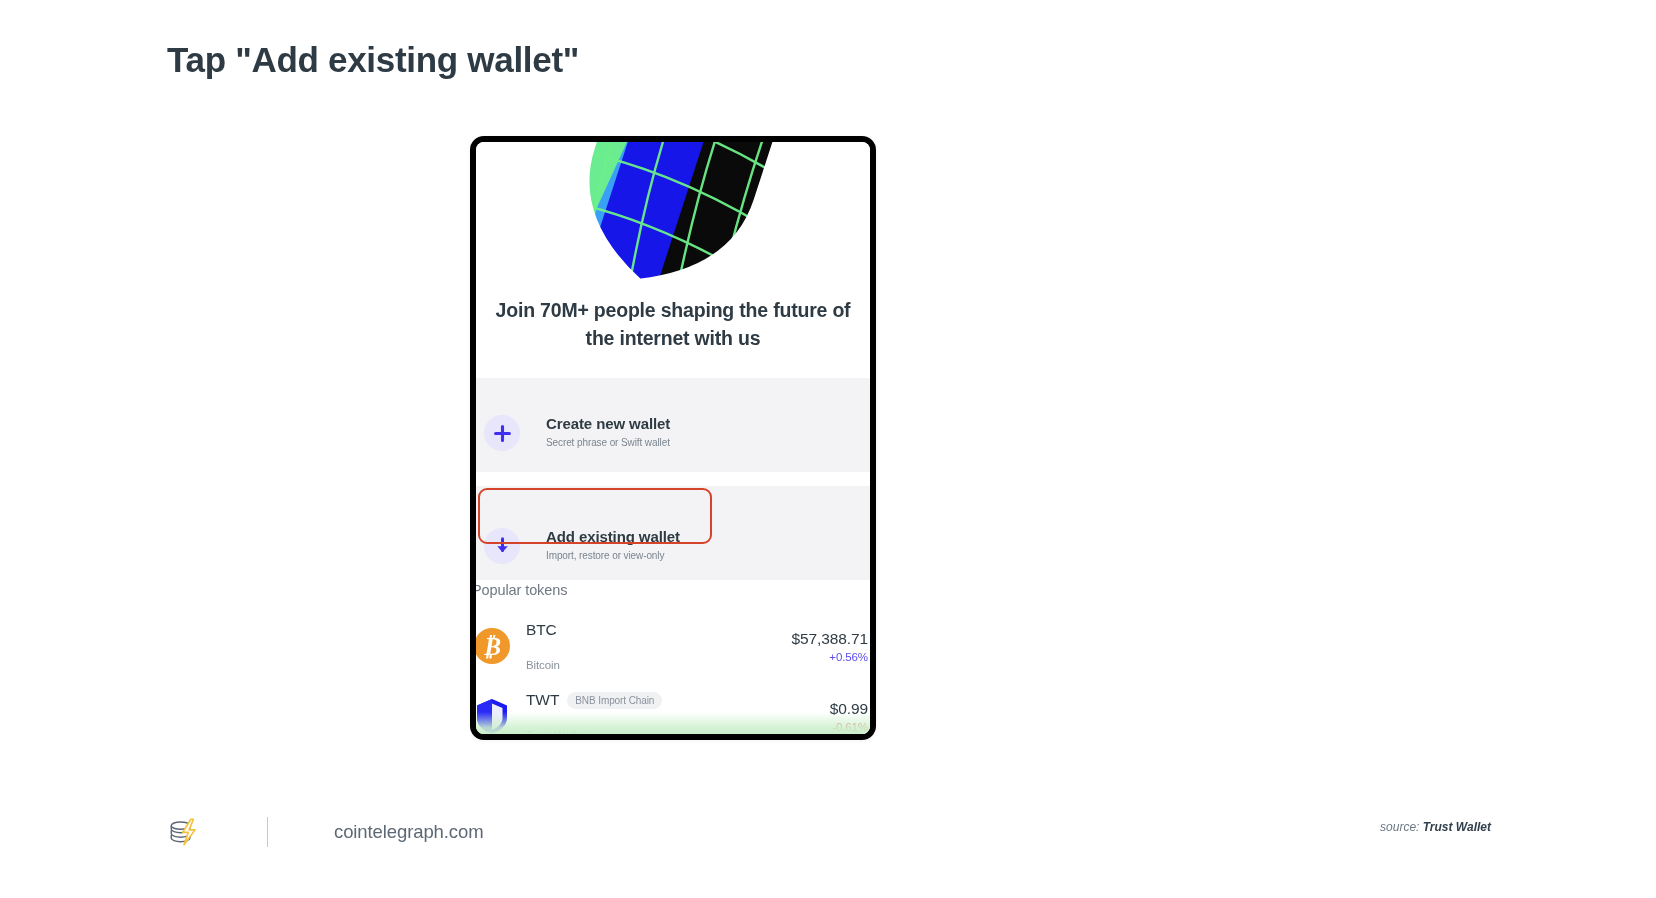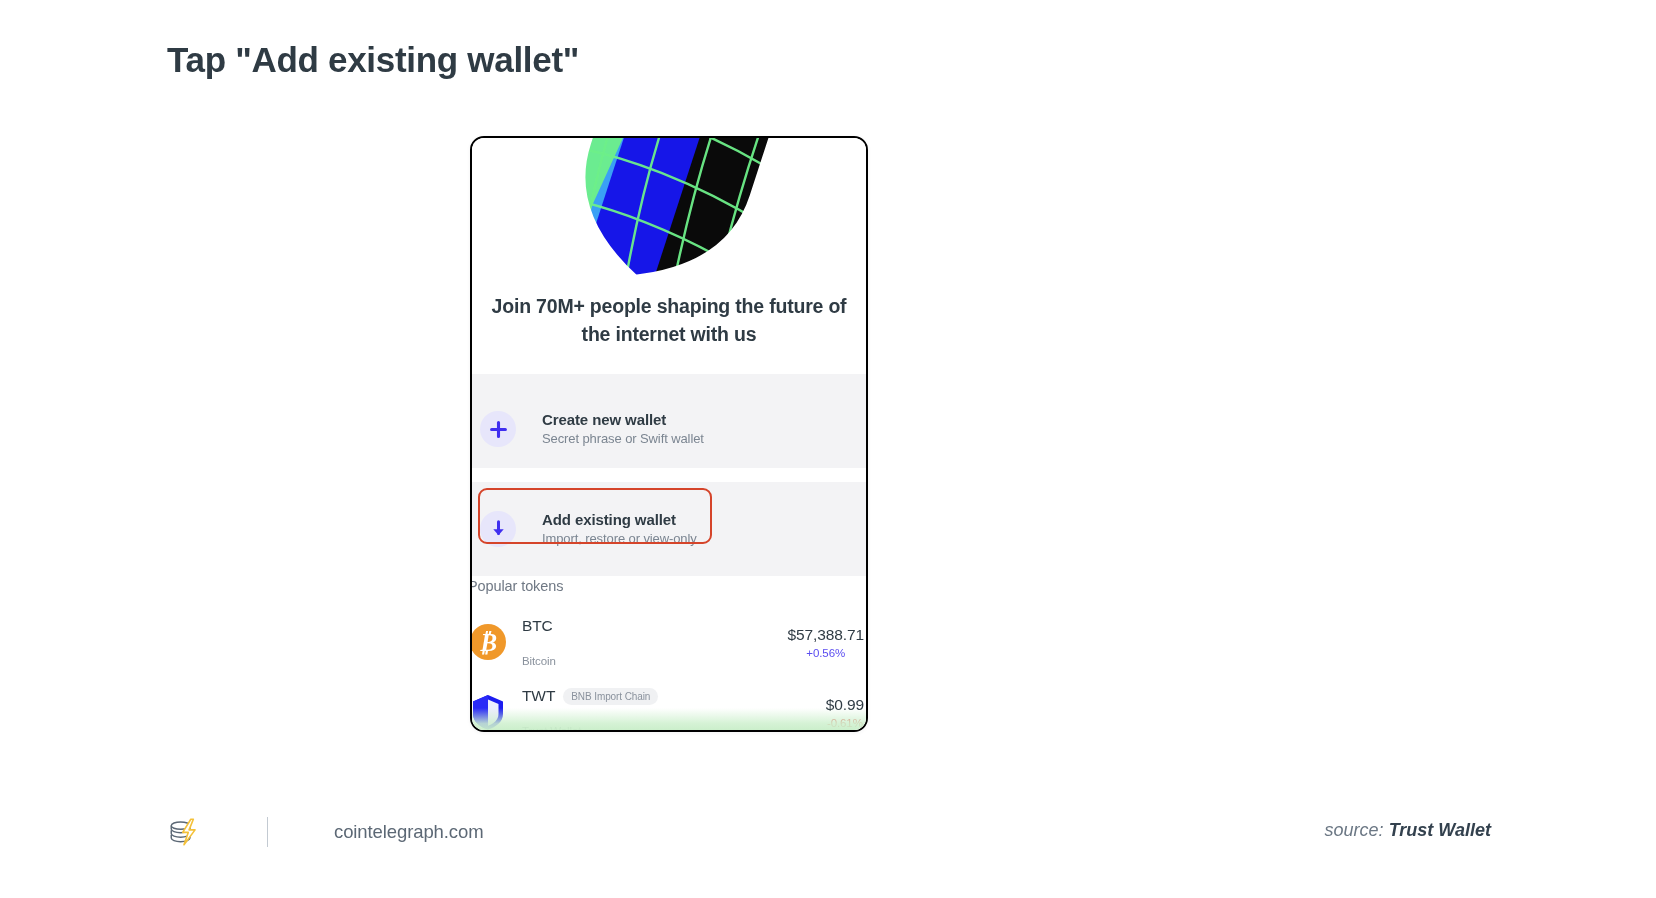--- a/index.html
+++ b/index.html
@@ -28,21 +28,21 @@
   }
 
   
   .shot-card {
     position: absolute;
     left: 470px;
     top: 136px;
     width: 394px;
     height: 592px;
     background: #ffffff;
-    border: 2px solid #000000;
+    border: 6px solid #000000;
     border-radius: 14px;
     box-shadow: 0 1px 4px rgba(16,24,40,0.05);
     overflow: hidden;
   }
   
   .shot-inner {
     position: absolute;
     left: -4px;
     top: 0;
     width: 402px;
@@ -95,21 +95,21 @@
 
   .opt-row {
     position: absolute;
     left: 0;
     width: 402px;
     height: 62px;
     display: flex;
     align-items: center;
   }
   .opt-row.first { top: 260px; }
-  .opt-row.second { top: 360px; }
+  .opt-row.second { top: 360px; align-items: flex-end; }
 
   .opt-bubble {
     margin-left: 12px;
     width: 36px;
     height: 36px;
     border-radius: 50%;
     background: #e7e6fb;
     display: flex;
     align-items: center;
     justify-content: center;
@@ -119,21 +119,21 @@
 
   .opt-text { margin-left: 26px; }
   .opt-title {
     font-size: 15px;
     font-weight: bold;
     color: #2f3b44;
     letter-spacing: -0.1px;
     line-height: 18px;
   }
   .opt-sub {
-    font-size: 13px;
+    font-size: 10px;
     color: #7b8591;
     line-height: 16px;
     margin-top: 2px;
     letter-spacing: -0.1px;
   }
 
   
   .highlight-box {
     position: absolute;
     left: 478px;
@@ -205,21 +205,21 @@
     letter-spacing: -0.1px;
     white-space: nowrap;
   }
   .token-name {
     font-size: 11.5px;
     color: #8a929d;
     margin-top: 20px;
     letter-spacing: -0.1px;
   }
 
-  .token-right { text-align: center; margin-right: 6px; }
+  .token-right { text-align: right; margin-right: 6px; }
   .token-price {
     font-size: 15.5px;
     color: #2f3b44;
     letter-spacing: -0.1px;
   }
   .token-change {
     font-size: 11.5px;
     margin-top: 3px;
     letter-spacing: -0.1px;
   }
@@ -255,21 +255,21 @@
   .footer-url {
     font-size: 18.5px;
     color: #5c6875;
     letter-spacing: -0.1px;
   }
 
   .footer-source {
     position: absolute;
     right: 165px;
     top: 820px;
-    font-size: 18px;
+    font-size: 12px;
     font-style: italic;
     color: #4e5b68;
     white-space: nowrap;
   }
   .footer-source .src-label { color: #6b7784; }
   .footer-source .src-name { font-weight: bold; color: #33414e; }
 </style>
 </head>
 <body>
 

